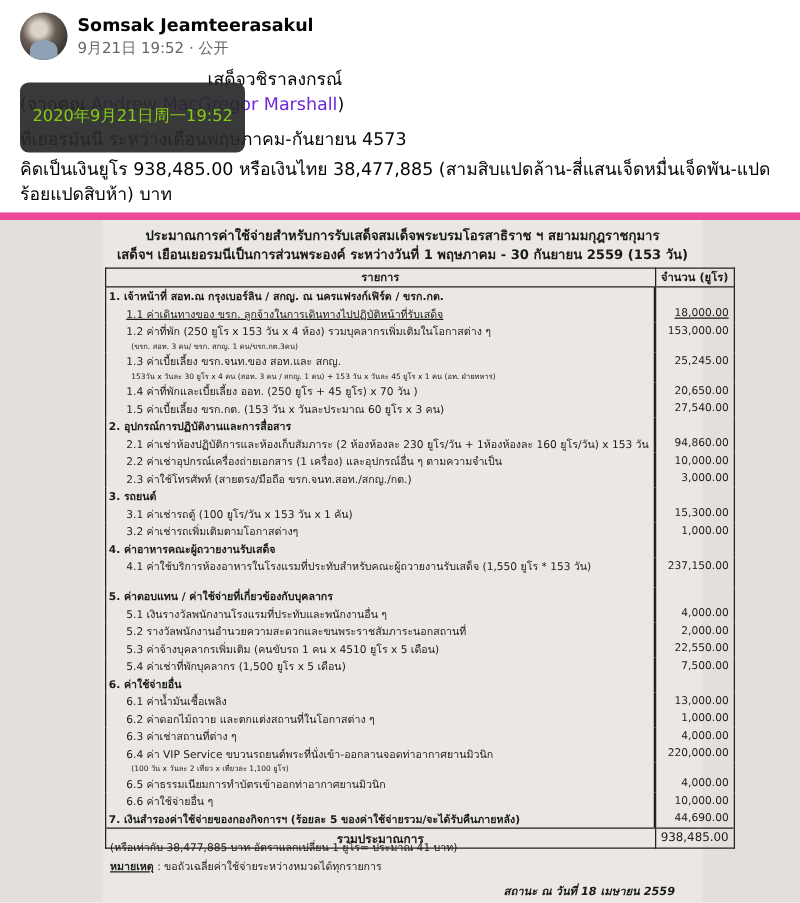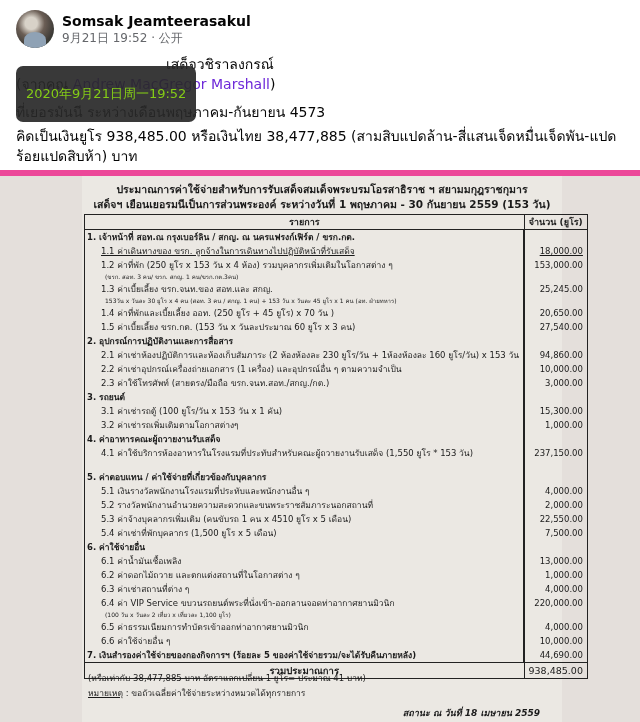--- a/index.html
+++ b/index.html
@@ -22,21 +22,21 @@
   table { position: absolute; left: 2px; top: 38px; width: 472px; border-collapse: collapse; font-size: 8.5px; color: #1a1a1a; }
   th { border: 1.5px solid #222; font-size: 9px; font-weight: bold; height: 14px; }
   td { border-left: 1.5px solid #222; border-right: 1.5px solid #222; padding: 0 4px; white-space: nowrap; overflow: hidden; }
   td.amt { text-align: right; width: 78px; border-left: 2px solid #222; }
   tr.sec td.desc { font-weight: bold; padding-left: 2px; }
   tr.item td.desc { padding-left: 16px; }
   tr.note td.desc { padding-left: 20px; font-size: 6px; }
   tr.total td { border: 1.5px solid #222; font-weight: bold; text-align: center; font-size: 9.5px; }
   tr.total td.amt { text-align: right; font-weight: normal; }
   .foot { position: absolute; left: 6px; font-size: 8.5px; color: #1a1a1a; }
-  .foot u { font-weight: normal; }
+  .foot u { font-weight: bold; }
   .signdate { position: absolute; right: 22px; top: 530px; font-size: 9px; font-style: italic; font-weight: bold; color: #1a1a1a; }
 </style>
 </head>
 <body>
 
 <div class="header">
   <div class="avatar"></div>
   <div class="meta">
     <div class="name">Somsak Jeamteerasakul</div>
     <div class="time">

